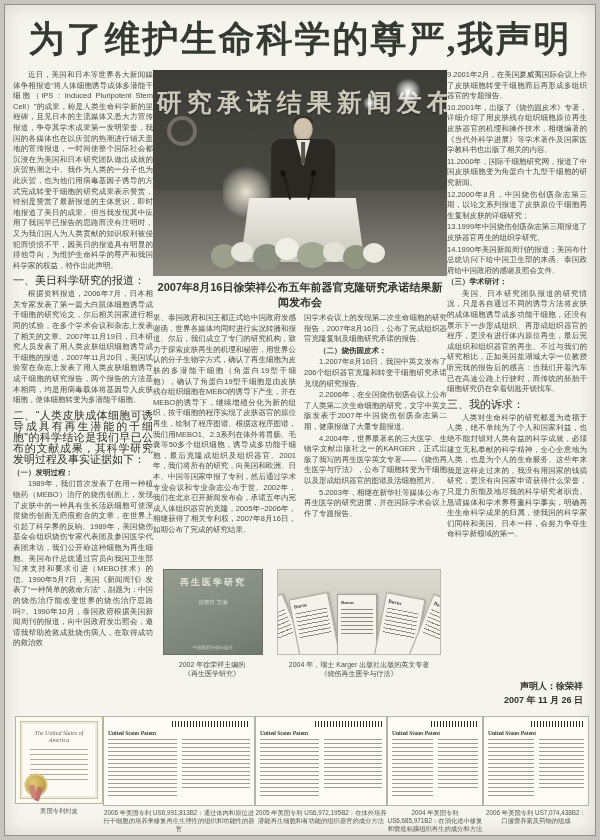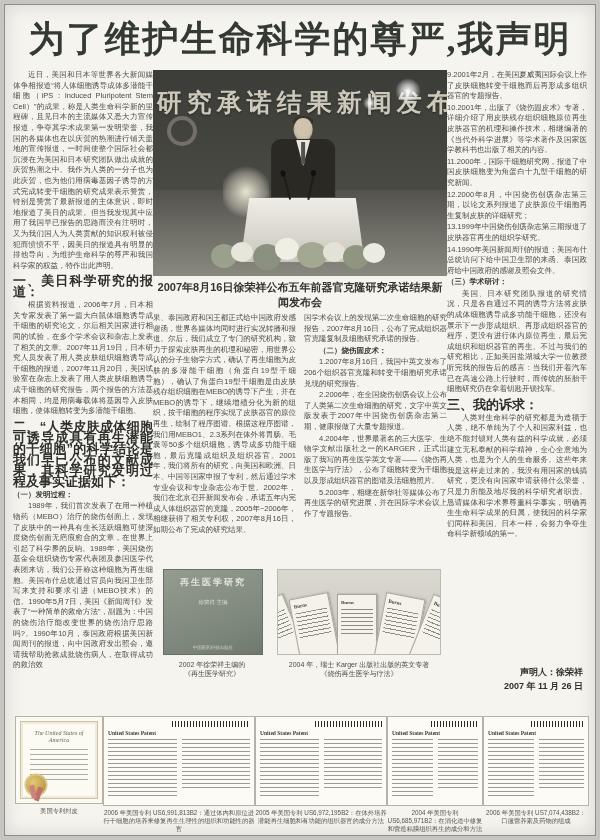--- a/index.html
+++ b/index.html
@@ -6,21 +6,21 @@
   body { width:600px; height:840px; background:#b9b8b4; font-family:"Liberation Sans", sans-serif; overflow:hidden; }
   .frame { width:600px; height:840px; padding:4px; background:#c6c5c1; }
   .page { width:100%; height:100%; background:#f5f4ef; border:1px solid #8f8f8b; position:relative; overflow:hidden;
           box-shadow:inset 0 0 18px rgba(120,118,110,.25); }
   .headline { text-align:center; font-family:"Liberation Serif", serif; font-weight:bold;
               font-size:36px; letter-spacing:2px; color:#343a33; padding:10px 0 4px 0; }
   .content { display:flex; padding:2px 8px 0 8px; height:644px; }
   .col { overflow:hidden; text-align:justify; color:#4c4c47; font-size:7.5px; line-height:10.6px; }
   .col p { text-indent:2em; margin-bottom:1px; }
   .col p.noindent { text-indent:0; }
-  .col h3 { font-size:13px; line-height:11px; color:#2e2e2a; margin:4px 0 3px 0; text-indent:0; font-weight:bold; }
+  .col h3 { font-size:11px; line-height:11px; color:#2e2e2a; margin:4px 0 3px 0; text-indent:0; font-weight:normal; }
   .col p.sub { font-weight:bold; color:#3a3a35; }
   .col-left { width:140px; flex:0 0 140px; }
   .col-right { width:140px; flex:0 0 140px; position:relative; }
   .center { flex:1; display:flex; flex-direction:column; }
 
   
   .photo { position:relative; width:100%; height:206px; background:linear-gradient(180deg,#55544f 0%,#4a4945 52%,#6e6d66 78%,#8a897f 100%); overflow:hidden; }
   .banner { position:absolute; left:0; top:0; right:0; height:120px; background:linear-gradient(180deg,#3c3c38,#4a4a44); }
   .banner-text { position:absolute; left:-8px; top:16px; width:110%; white-space:nowrap; text-align:center;
                  font-family:"Liberation Serif", serif; font-weight:bold; font-size:25px; letter-spacing:5px;
@@ -79,21 +79,21 @@
   .fb2 { transform:translateX(-52px) rotate(-11deg); }
   .fb3 { transform:translateX(-22px) rotate(0deg); }
   .fb4 { transform:translateX(8px) rotate(11deg); }
   .fb5 { transform:translateX(36px) rotate(22deg); }
   .book-captions { display:flex; padding:3px 0 0 0; }
   .bcap { font-size:7px; line-height:9px; text-align:center; color:#4c4c47; }
   .bcap.c1 { width:118px; }
   .bcap.c2 { flex:1; }
 
   
-  .sigblock { position:absolute; right:4px; bottom:18px; text-align:right; }
+  .sigblock { position:absolute; right:4px; bottom:4px; text-align:right; }
   .sig { font-size:9px; font-weight:bold; color:#2f2f2b; line-height:13px; text-indent:0; }
 
   
   .bottom-row { display:flex; justify-content:space-between; align-items:flex-start; padding:4px 10px 0 10px; height:128px; }
   .bitem { display:flex; flex-direction:column; align-items:center; }
   .bcaption { font-size:6.3px; line-height:8px; color:#55554f; text-align:center; margin-top:3px; }
   .certificate { width:88px; height:88px; background:#fbfaf3; border:1px solid #b9b39a; padding:4px; position:relative; }
   .cert-inner { width:100%; height:100%; border:1px solid #c9c2a4; box-shadow:inset 0 0 0 2px #efeadb; padding:8px 3px 0 3px; text-align:center; }
   .cert-title { font-family:"Liberation Serif", serif; font-style:italic; font-size:6px; color:#6b675a; line-height:7px; }
   .cert-lines { margin:5px 6px 0 6px; height:34px; background:repeating-linear-gradient(180deg,#b1ac9c 0 1px,transparent 1px 5px); }

